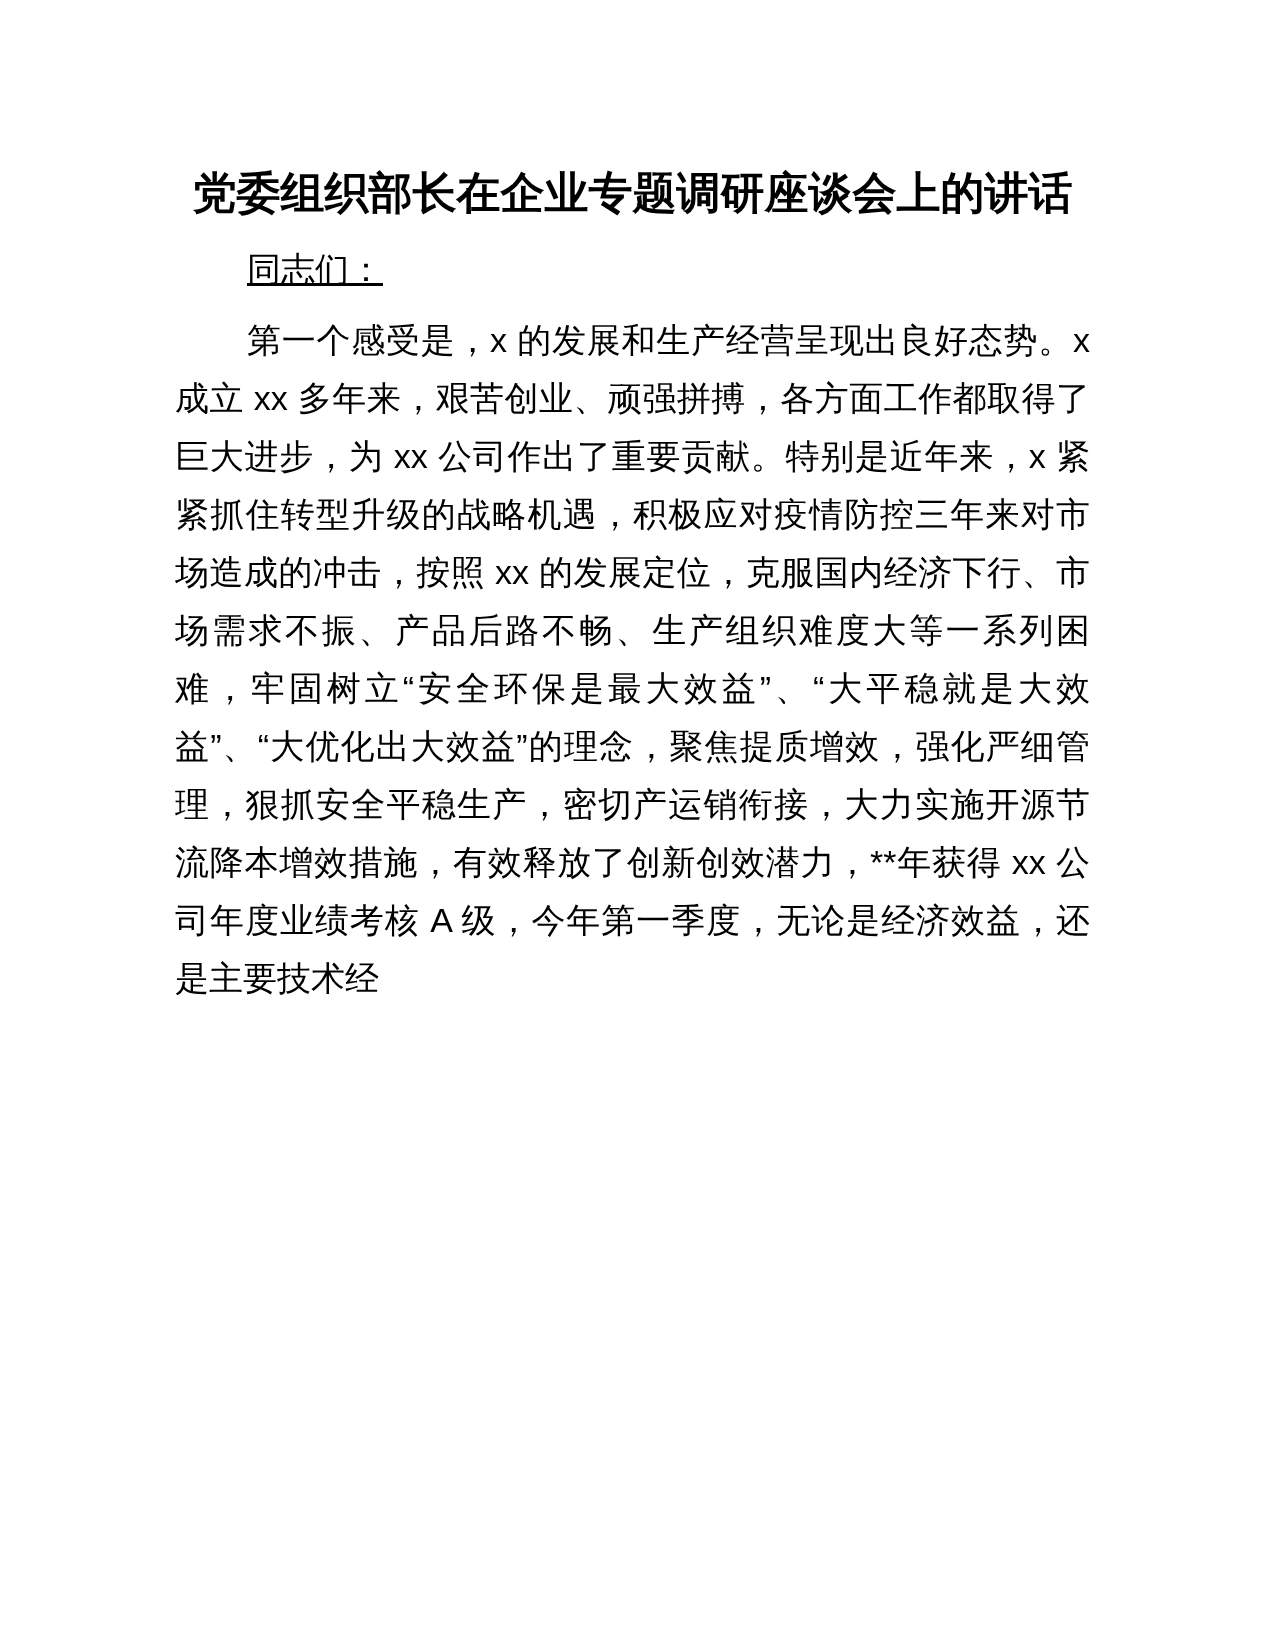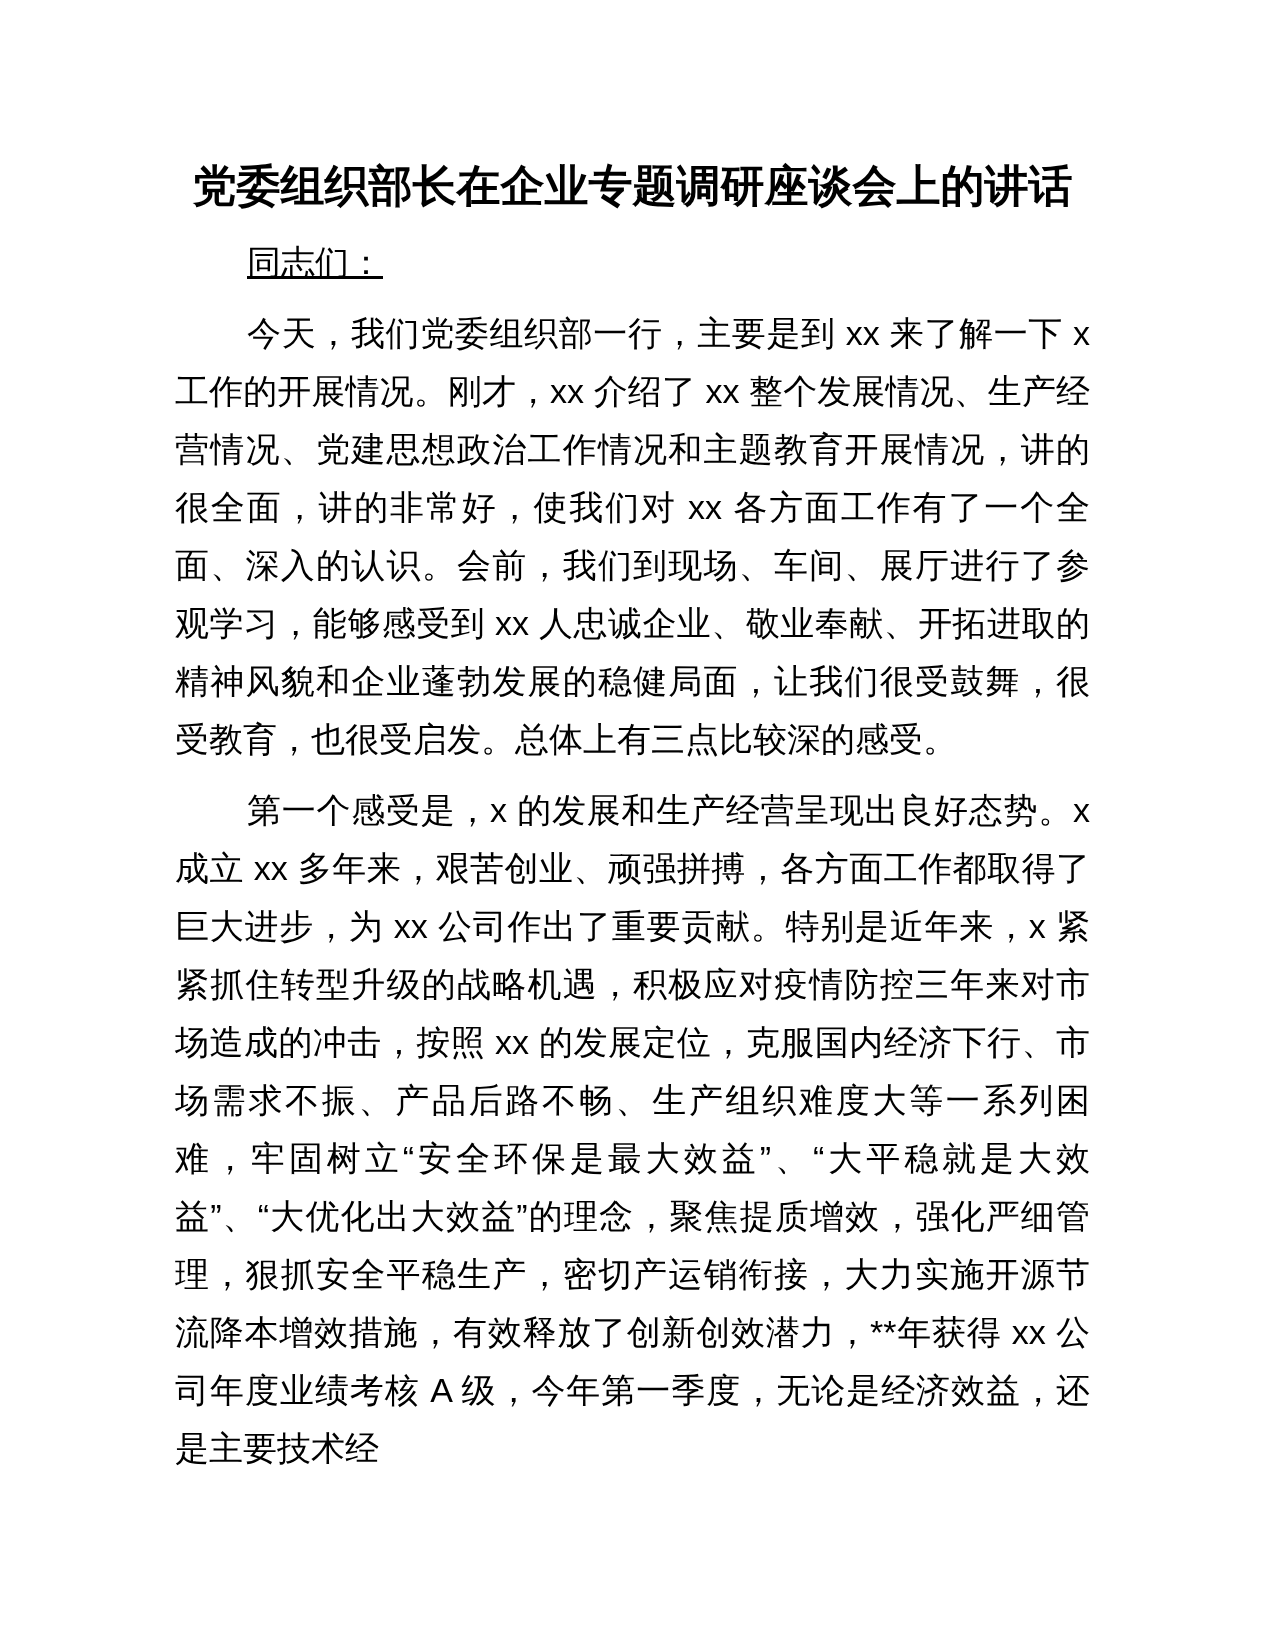--- a/index.html
+++ b/index.html
@@ -15,21 +15,21 @@
     overflow: hidden;
   }
   .page {
     box-sizing: border-box;
     width: 1275px;
     height: 1650px;
     padding: 146px 185px 0 175px;
     background: #ffffff;
   }
   .doc-title {
-    margin: 9px;
+    margin: 16px;
     font-size: 44px;
     line-height: 62px;
     font-weight: 700;
     text-align: center;
     letter-spacing: 0;
   }
   .salutation {
     margin: 16px 0 0 0;
     font-size: 34px;
     line-height: 58px;
@@ -46,16 +46,15 @@
   }
 </style>
 </head>
 <body>
 
 <div class="page">
   <h1 class="doc-title">党委组织部长在企业专题调研座谈会上的讲话</h1>
 
   <p class="salutation">同志们：</p>
 
-  <p class="para">今天，我们党委组织部一行，主要是到 xx 来了解一下 x 工作的开展情况。刚才，xx 介绍了 xx 整个发展情况、生产经营情况、党建思想政治工作情况和主题教育开展情况，讲的很全面，讲的非常好，使我们对 xx 各方面工作有了一个全面、深入的认识。会前，我们到现场、车间、展厅进行了参观学习，能够感受到 xx 人忠诚企业、敬业奉献、开拓进取的精神风貌和企业蓬勃发展的稳健局面，让我们很受鼓舞，很受教育，也很受启发。总体上有三点比较深的感受。</p>
 
   <p class="para">第一个感受是，x 的发展和生产经营呈现出良好态势。x 成立 xx 多年来，艰苦创业、顽强拼搏，各方面工作都取得了巨大进步，为 xx 公司作出了重要贡献。特别是近年来，x 紧紧抓住转型升级的战略机遇，积极应对疫情防控三年来对市场造成的冲击，按照 xx 的发展定位，克服国内经济下行、市场需求不振、产品后路不畅、生产组织难度大等一系列困难，牢固树立“安全环保是最大效益”、“大平稳就是大效益”、“大优化出大效益”的理念，聚焦提质增效，强化严细管理，狠抓安全平稳生产，密切产运销衔接，大力实施开源节流降本增效措施，有效释放了创新创效潜力，**年获得 xx 公司年度业绩考核 A 级，今年第一季度，无论是经济效益，还是主要技术经</p>
 </div>
 
 </body></html>

